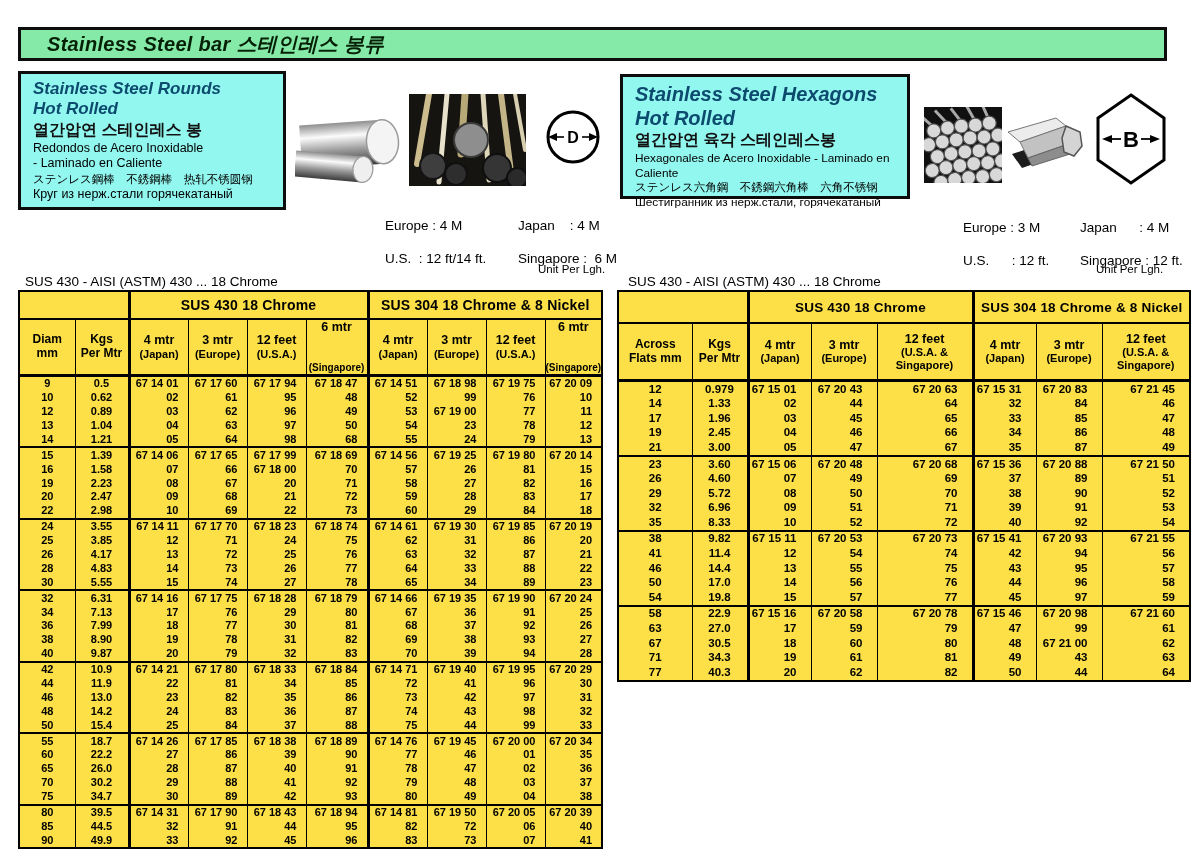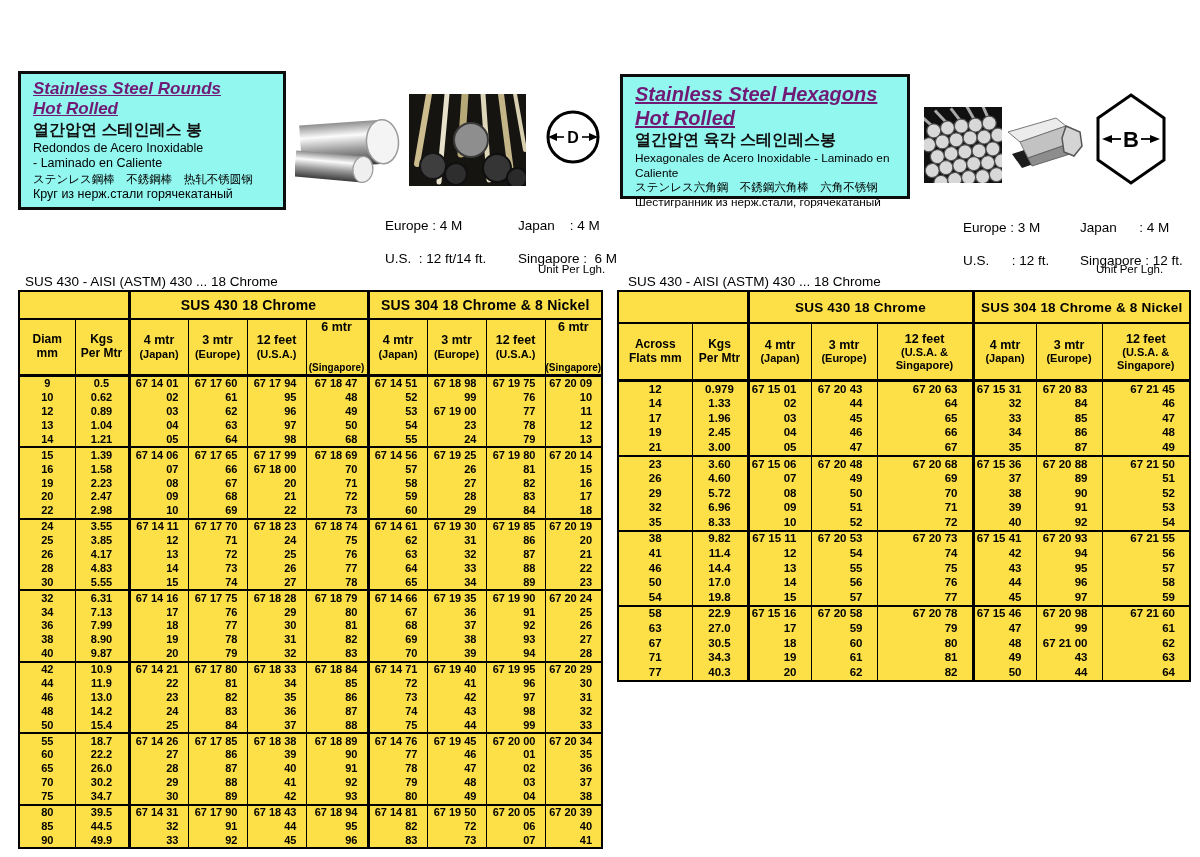--- a/index.html
+++ b/index.html
@@ -8,21 +8,21 @@
 
   
   .title-bar{position:absolute;left:18px;top:27px;width:1143px;height:28px;
     background:#85e9a8;border:3px solid #0d0d0d;display:flex;align-items:center;}
   .title-bar .t{font-size:20px;font-weight:bold;font-style:italic;padding-left:26px;letter-spacing:.3px;color:#062006;}
 
   
   .info-box{position:absolute;background:#92f7ef;border:3px solid #0d0d0d;padding:5px 10px 4px 12px;}
   .box-rounds{left:18px;top:71px;width:240px;height:124px;}
   .box-hex{left:620px;top:74px;width:262px;height:110px;}
-  .info-box .ti{font-size:17px;font-weight:bold;font-style:italic;color:#701a75;line-height:1.2;text-decoration:underline;}
+  .info-box .ti{font-size:17px;font-weight:bold;font-style:italic;color:#0c4a6e;line-height:1.2;}
   .box-hex .ti{font-size:20px;}
   .info-box .ko{font-size:16px;font-weight:bold;color:#111;line-height:1.3;}
   .info-box .s1{font-size:12.5px;line-height:1.25;}
   .info-box .s2{font-size:11.5px;line-height:1.3;}
   .box-hex .s1{font-size:11.8px;}
 
   
   .ph{position:absolute;}
 
   
@@ -63,20 +63,23 @@
   .tbl td.c-size,.tbl td.c-wt{text-align:center;}
   .tbl td.c-code{text-align:right;padding-right:9px;white-space:pre;}
   .tbl-hex td.c-code{padding-right:14px;}
   .tbl tbody tr.gfirst td{border-top:2px solid #000;}
 </style>
 </head>
 <body>
 
 <div class="page">
 
+  <div class="title-bar">
+    <div class="t">Stainless Steel bar  스테인레스 봉류</div>
+  </div>
 
   <div class="info-box box-rounds">
     <div class="ti">Stainless Steel Rounds</div>
     <div class="ti">Hot Rolled</div>
     <div class="ko">열간압연 스테인레스 봉</div>
     <div class="s1">Redondos de Acero Inoxidable</div>
     <div class="s1">- Laminado en Caliente</div>
     <div class="s2">ステンレス鋼棒　不銹鋼棒　热轧不锈圆钢</div>
     <div class="s1">Круг из нерж.стали горячекатаный</div>
   </div>

